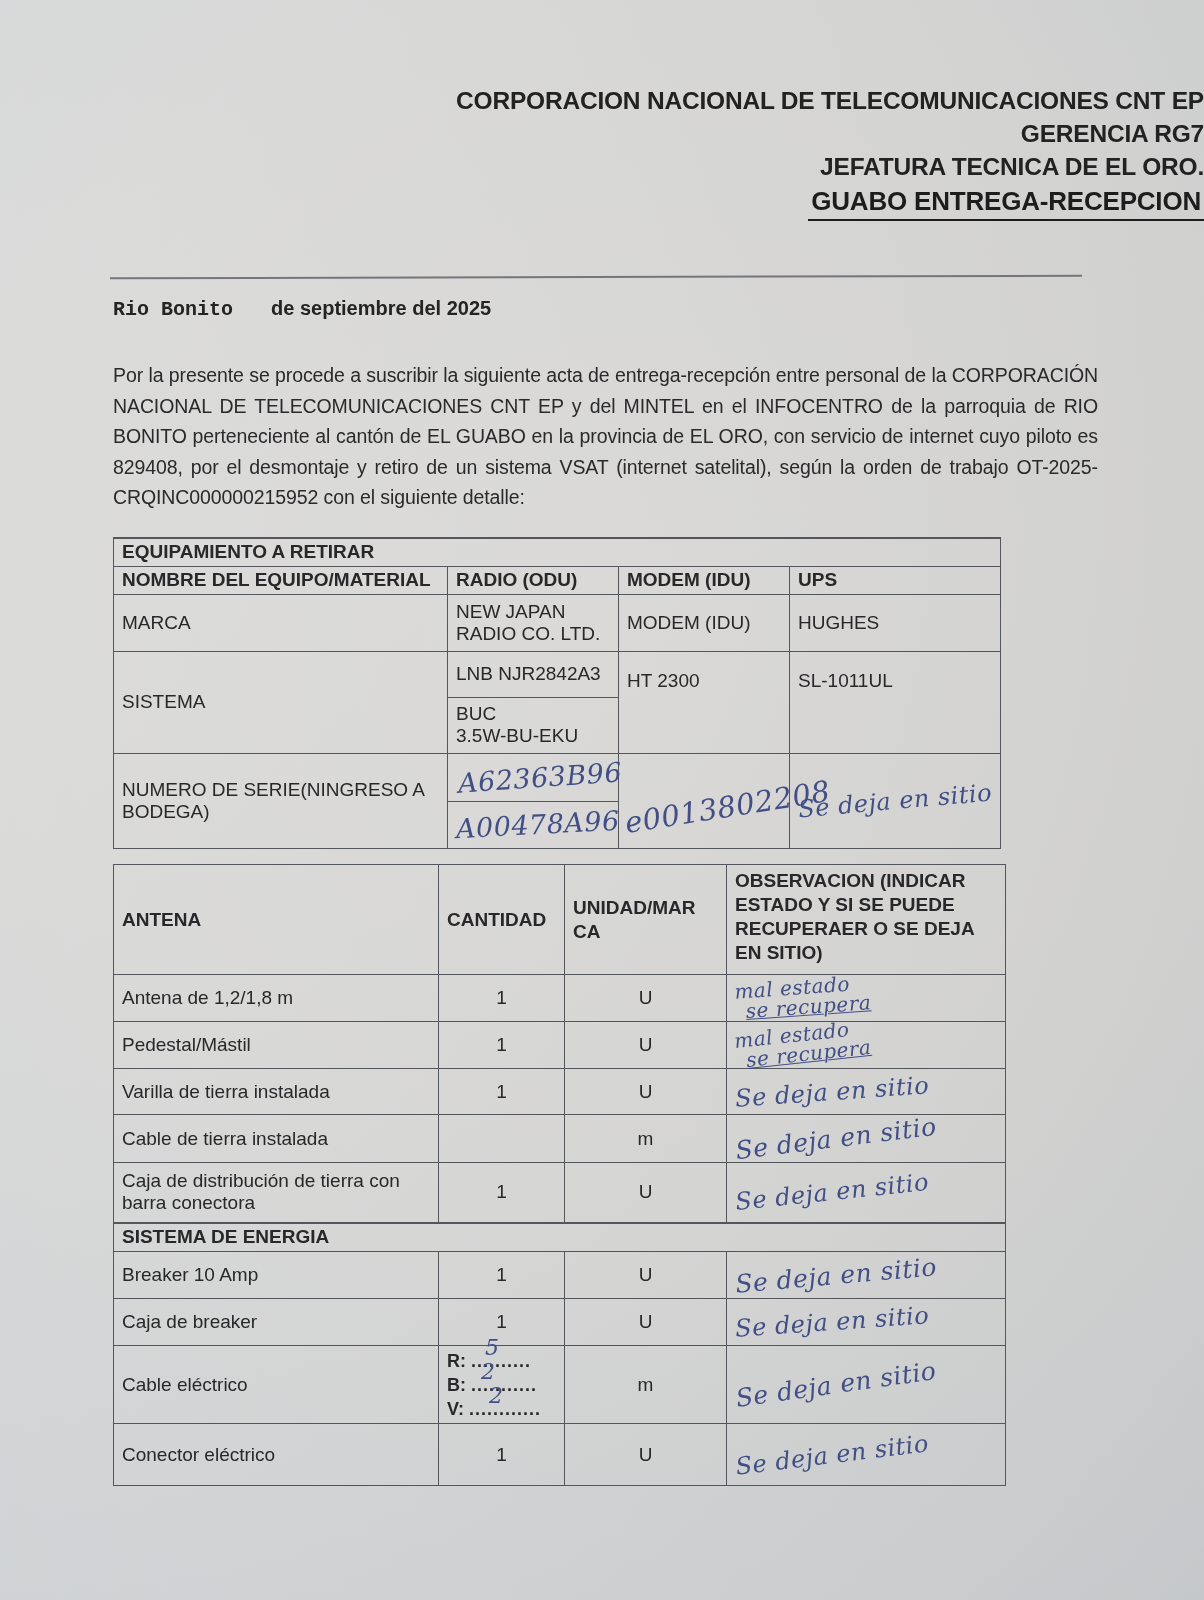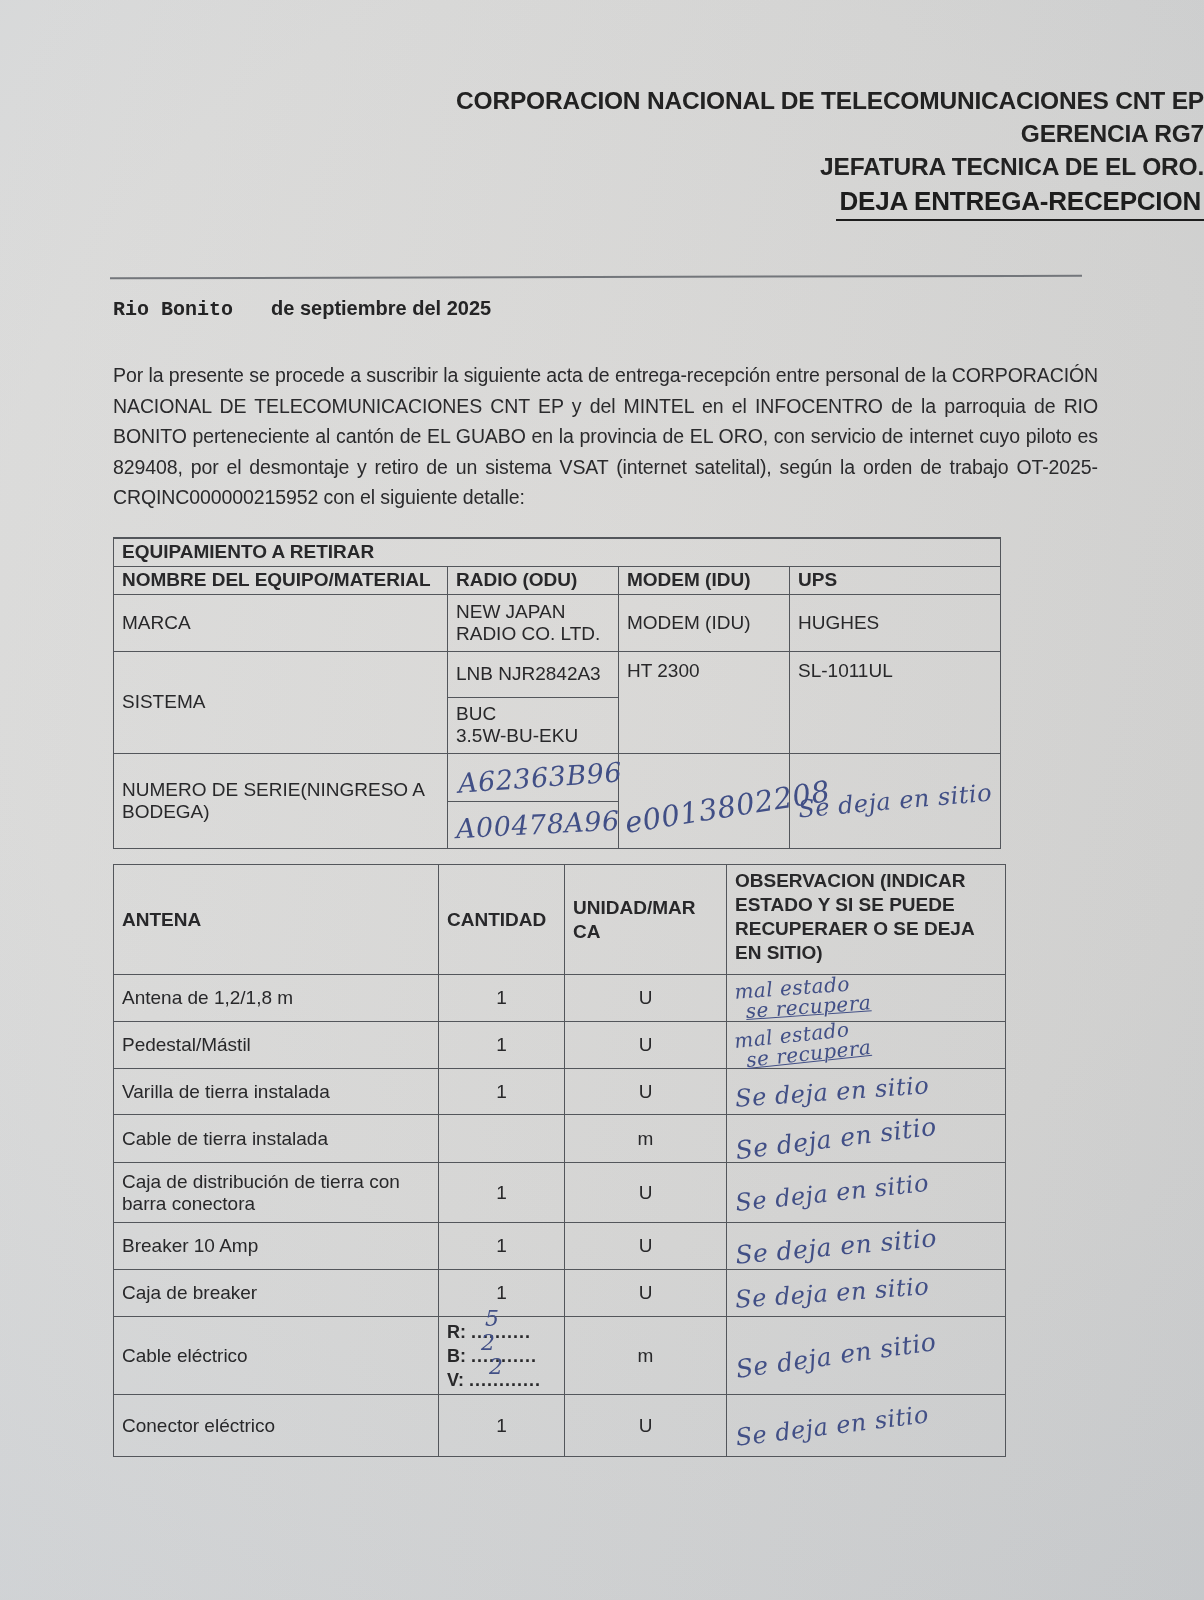--- a/index.html
+++ b/index.html
@@ -28,21 +28,21 @@
   
   table{border-collapse:collapse;table-layout:fixed;background:transparent;}
   .t1{position:absolute;top:517px;left:113px;width:887px;}
   .t2{position:absolute;top:864px;left:113px;width:892px;}
   td,th{border:1.4px solid #53565b;font-size:19px;padding:2px 8px;vertical-align:middle;
     text-align:left;font-weight:normal;color:#28282a;overflow:visible;}
   tr.sect td{font-weight:bold;border-top-width:2px;}
   tr.head th{font-weight:bold;}
   .t1{border:1.6px solid #4c4f54;margin-top:20px;}
   .t2{border:1.6px solid #4c4f54;}
-  .vtop{vertical-align:top;padding-top:8px;}
+  .vtop{vertical-align:top;padding-top:18px;}
   .t2 .qty,.t2 .unit{text-align:center;}
   .t2 th{vertical-align:middle;}
   th.unit-h{word-break:break-all;padding-right:24px;line-height:24px;}
   th.obs-h{line-height:24px;padding-top:0;padding-bottom:6px;}
   
   .ink{
     font-family:"DejaVu Serif","Liberation Serif",serif;
     font-style:italic;
     color:var(--ink,#414f86);
     display:inline-block;white-space:nowrap;letter-spacing:0.5px;
@@ -62,21 +62,21 @@
 </style>
 </head>
 <body>
 
 <div class="sheet">
 
   <div class="doc-header">
     <div class="hline">CORPORACION NACIONAL DE TELECOMUNICACIONES CNT EP</div>
     <div class="hline">GERENCIA RG7</div>
     <div class="hline">JEFATURA TECNICA DE EL ORO.</div>
-    <div><span class="doc-title">DEJA ENTREGA-RECEPCION</span></div>
+    <div><span class="doc-title">GUABO ENTREGA-RECEPCION</span></div>
   </div>
 
   <div class="rule"></div>
 
   <div class="dateline">
     <span class="place">Rio Bonito</span><span>de septiembre del 2025</span>
   </div>
 
   <div class="intro">Por la presente se procede a suscribir la siguiente acta de entrega-recepción entre personal de la CORPORACIÓN NACIONAL DE TELECOMUNICACIONES CNT EP y  del MINTEL  en el INFOCENTRO de la parroquia de RIO BONITO perteneciente al cantón de EL GUABO en la provincia de EL ORO, con servicio de internet cuyo piloto es 829408, por el desmontaje y retiro de un sistema VSAT (internet satelital), según la orden de trabajo  OT-2025- CRQINC000000215952 con el siguiente detalle:</div>
 
@@ -198,20 +198,23 @@
 
     <tr style="height:60px">
       <td class="name">Caja de distribución de tierra con barra conectora</td>
       <td class="qty">1</td>
       <td class="unit">U</td>
       <td class="ink-cell">
         <span class="ink obs-hand" style="transform:rotate(-6deg)">Se deja en sitio</span>
       </td>
     </tr>
 
+    <tr class="sect" style="height:29px">
+      <td colspan="4">SISTEMA DE ENERGIA</td>
+    </tr>
 
     <tr style="height:47px">
       <td class="name">Breaker 10 Amp</td>
       <td class="qty">1</td>
       <td class="unit">U</td>
       <td class="ink-cell">
         <span class="ink obs-hand" style="transform:rotate(-5deg);font-size:25px">Se deja en sitio</span>
       </td>
     </tr>
 

